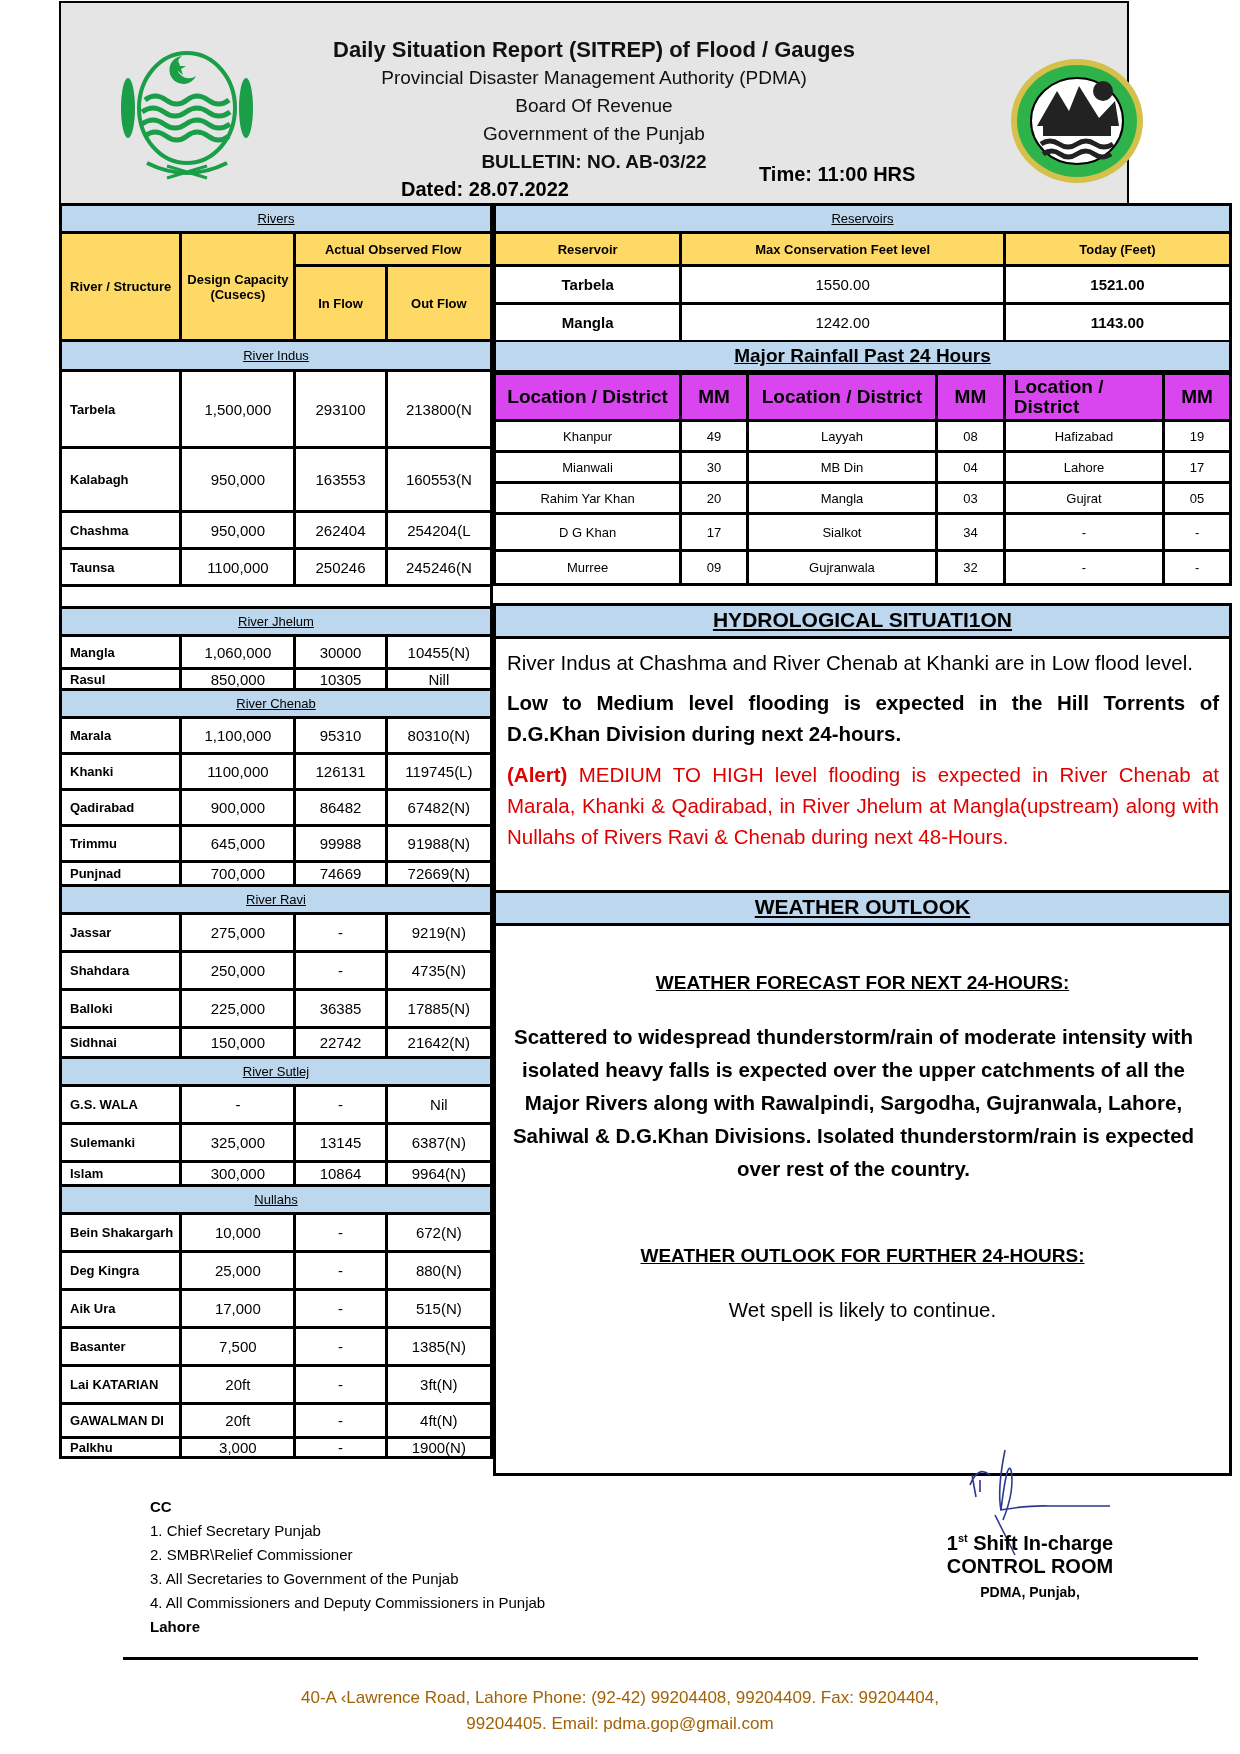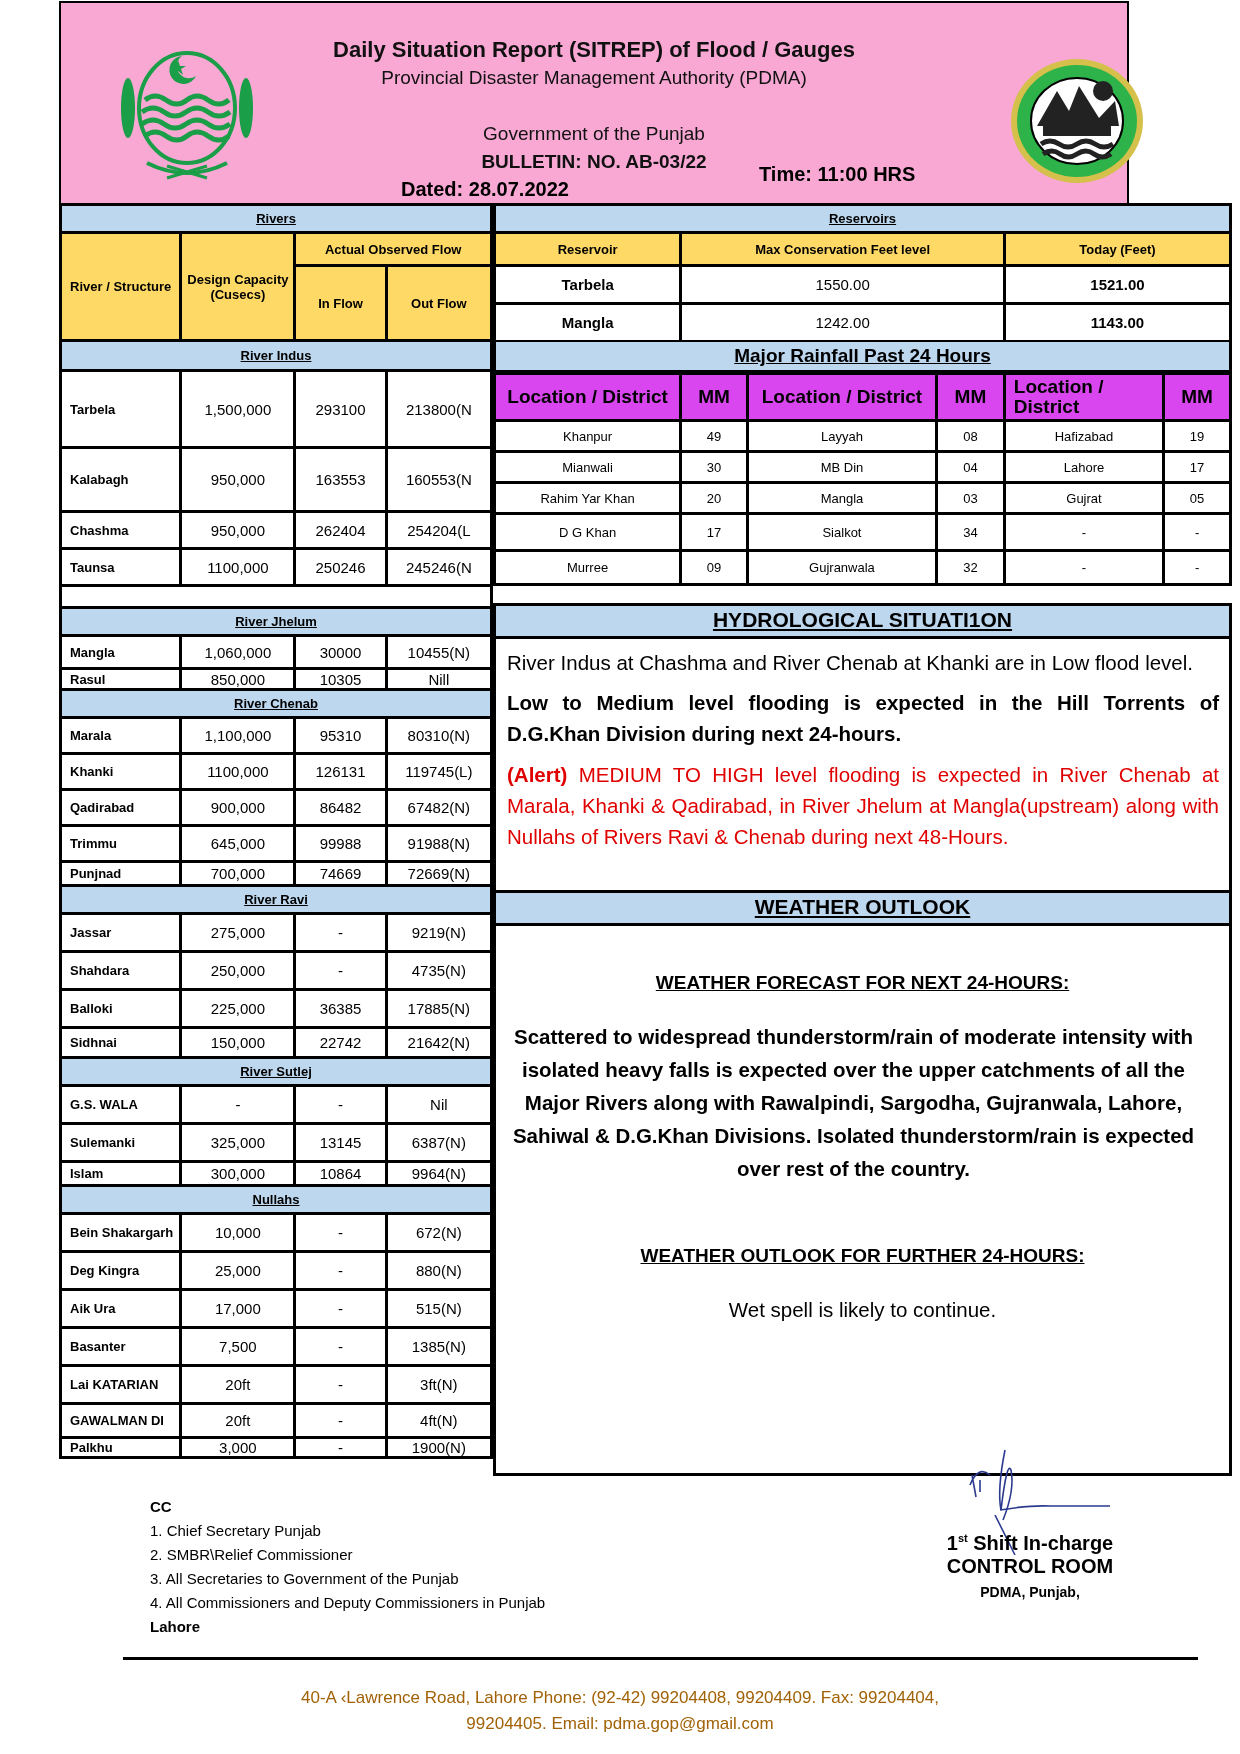--- a/index.html
+++ b/index.html
@@ -1,27 +1,27 @@
 <!DOCTYPE html>
 <html><head>
 <meta charset="utf-8">
 <style>
   html, body { margin:0; padding:0; background:#fff; }
   body { width:1240px; height:1754px; position:relative; overflow:hidden; font-family:"Liberation Sans", sans-serif; color:#000; }
   .abs { position:absolute; box-sizing:border-box; }
-  .header { left:59px; top:1px; width:1070px; height:202px; background:#f9a8d4; border:2px solid #000; border-bottom:none; }
+  .header { left:59px; top:1px; width:1070px; height:202px; background:#e5e5e5; border:2px solid #000; border-bottom:none; }
   .hdr-line { position:absolute; left:0; width:100%; text-align:center; font-family:"Liberation Sans Narrow","Liberation Sans", sans-serif; color:#111; }
   .h-title { top:34px; font-size:22px; font-weight:bold; }
   .h-sub { font-size:19px; }
   .h-bul { top:148px; font-size:19px; font-weight:bold; }
   .h-date { top:175px; font-size:20px; font-weight:bold; }
   table { border-collapse:collapse; }
   .grid td, .grid th { border:3px solid #000; text-align:center; vertical-align:middle; padding:0 2px; }
   .yel { background:#ffd966; font-weight:bold; font-size:13px; }
-  .sec { background:#bdd7ee; font-weight:bold; font-size:13px; }
+  .sec { background:#bdd7ee; font-weight:normal; font-size:13px; }
   .sec span { text-decoration:underline; }
   .name { text-align:left !important; padding-left:8px !important; font-weight:bold; font-size:13px; }
   .val { font-size:15px; }
   .rain td { font-size:13px; }
   .rain .yel2 { background:#d946ef; font-weight:bold; font-size:19px; font-family:"Liberation Sans Narrow","Liberation Sans", sans-serif; }
   .panel-head { background:#bdd7ee; text-align:center; font-weight:bold; font-size:21px; font-family:"Liberation Sans Narrow","Liberation Sans", sans-serif; }
   .panel-head span { text-decoration:underline; }
   .hyd-text { font-size:20.5px; line-height:31px; text-align:justify; }
   .red { color:#e00000; }
   .wx-head { text-align:center; font-weight:bold; font-size:19px; text-decoration:underline; font-family:"Liberation Sans Narrow","Liberation Sans", sans-serif; }
@@ -48,20 +48,21 @@
       <g fill="#1a9e48">
         <ellipse cx="16" cy="70" rx="7" ry="30"></ellipse>
         <ellipse cx="134" cy="70" rx="7" ry="30"></ellipse>
       </g>
       <path d="M35 125 q40 20 80 0" stroke="#1a9e48" stroke-width="4" fill="none"></path>
       <path d="M55 140 l40 -12 M55 128 l40 12" stroke="#1a9e48" stroke-width="3"></path>
     </svg>
   </div>
   <div class="hdr-line h-title">Daily Situation Report (SITREP) of Flood / Gauges</div>
   <div class="hdr-line h-sub" style="top:64px;">Provincial Disaster Management Authority (PDMA)</div>
+  <div class="hdr-line h-sub" style="top:92px;">Board Of Revenue</div>
   <div class="hdr-line h-sub" style="top:120px;">Government of the Punjab</div>
   <div class="hdr-line h-bul">BULLETIN: NO. AB-03/22</div>
   <div class="abs h-date" style="left:340px;top:175px;font-family:'Liberation Sans Narrow','Liberation Sans',sans-serif;">Dated: 28.07.2022</div>
   <div class="abs h-date" style="left:698px;top:160px;font-family:'Liberation Sans Narrow','Liberation Sans',sans-serif;">Time: 11:00 HRS</div>
   <div style="position:absolute;left:946px;top:53px;width:140px;height:130px;">
     <svg width="140" height="130" viewBox="0 0 140 130">
       <ellipse cx="70" cy="65" rx="66" ry="62" fill="#d4c04a"></ellipse>
       <ellipse cx="70" cy="65" rx="60" ry="56" fill="#2db34a"></ellipse>
       <ellipse cx="70" cy="65" rx="46" ry="43" fill="#fff" stroke="#000" stroke-width="2"></ellipse>
       <polygon points="30,70 50,35 62,55 72,30 92,62 108,45 112,70" fill="#222"></polygon>

